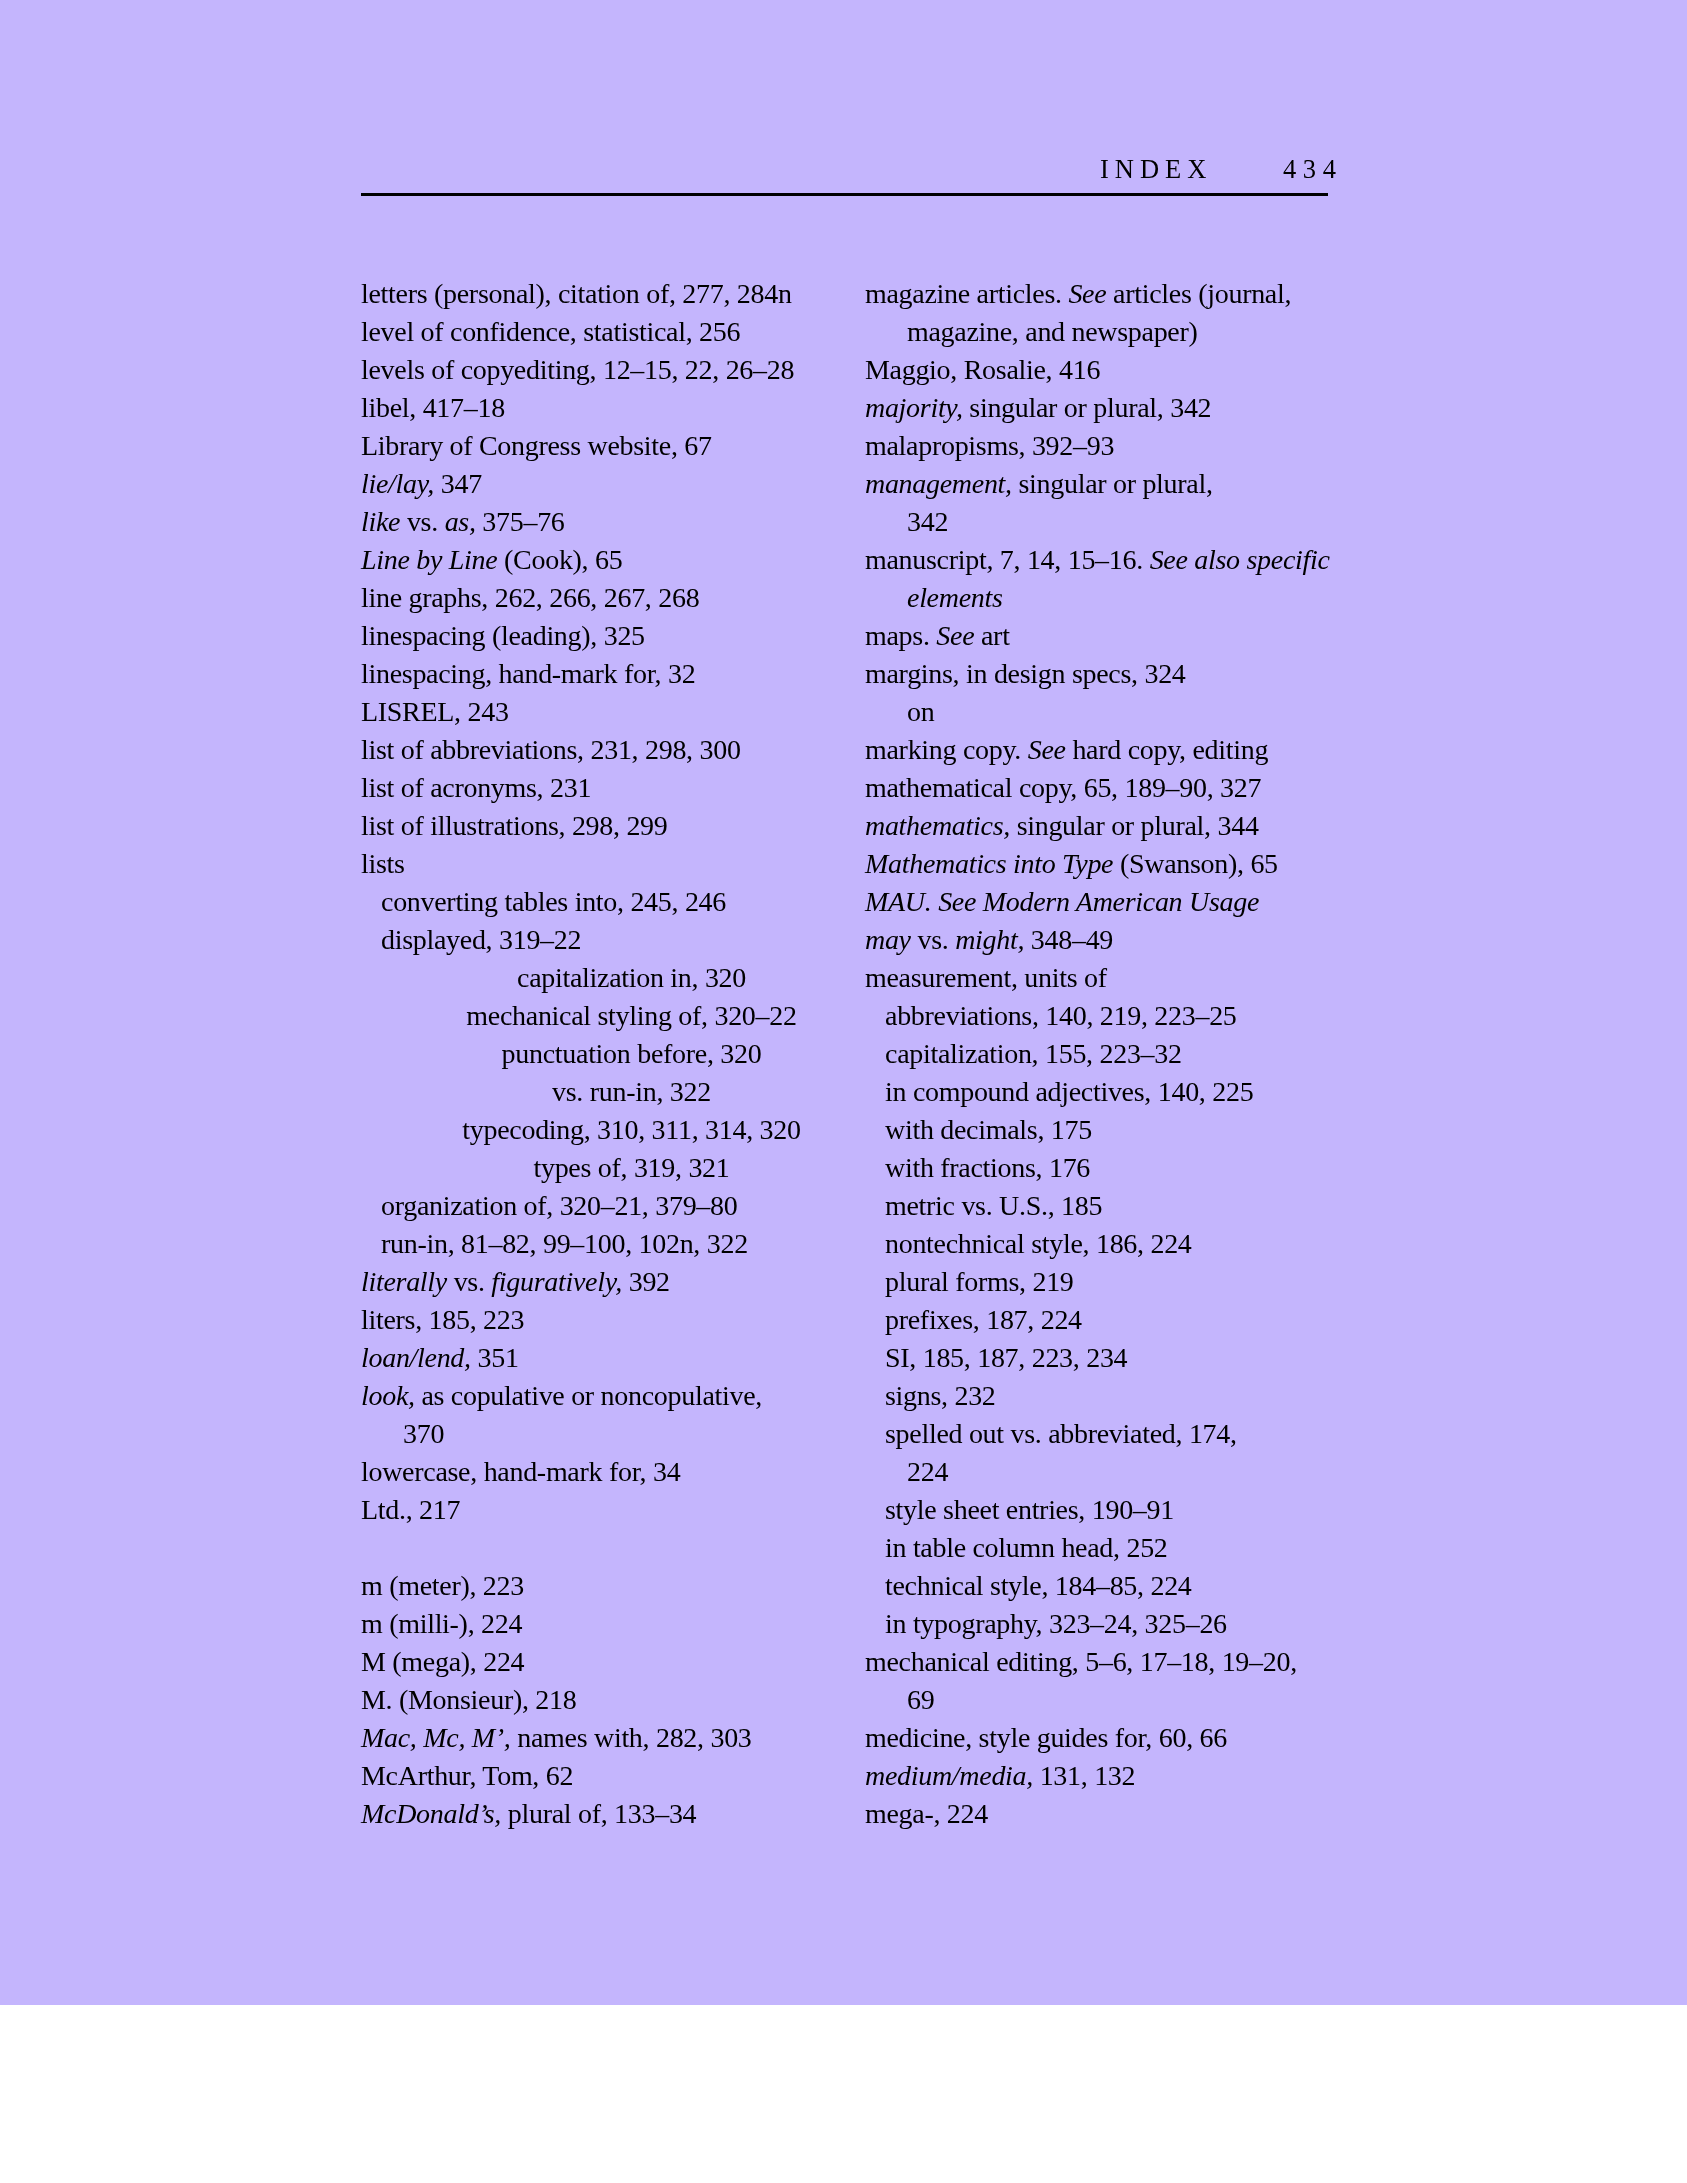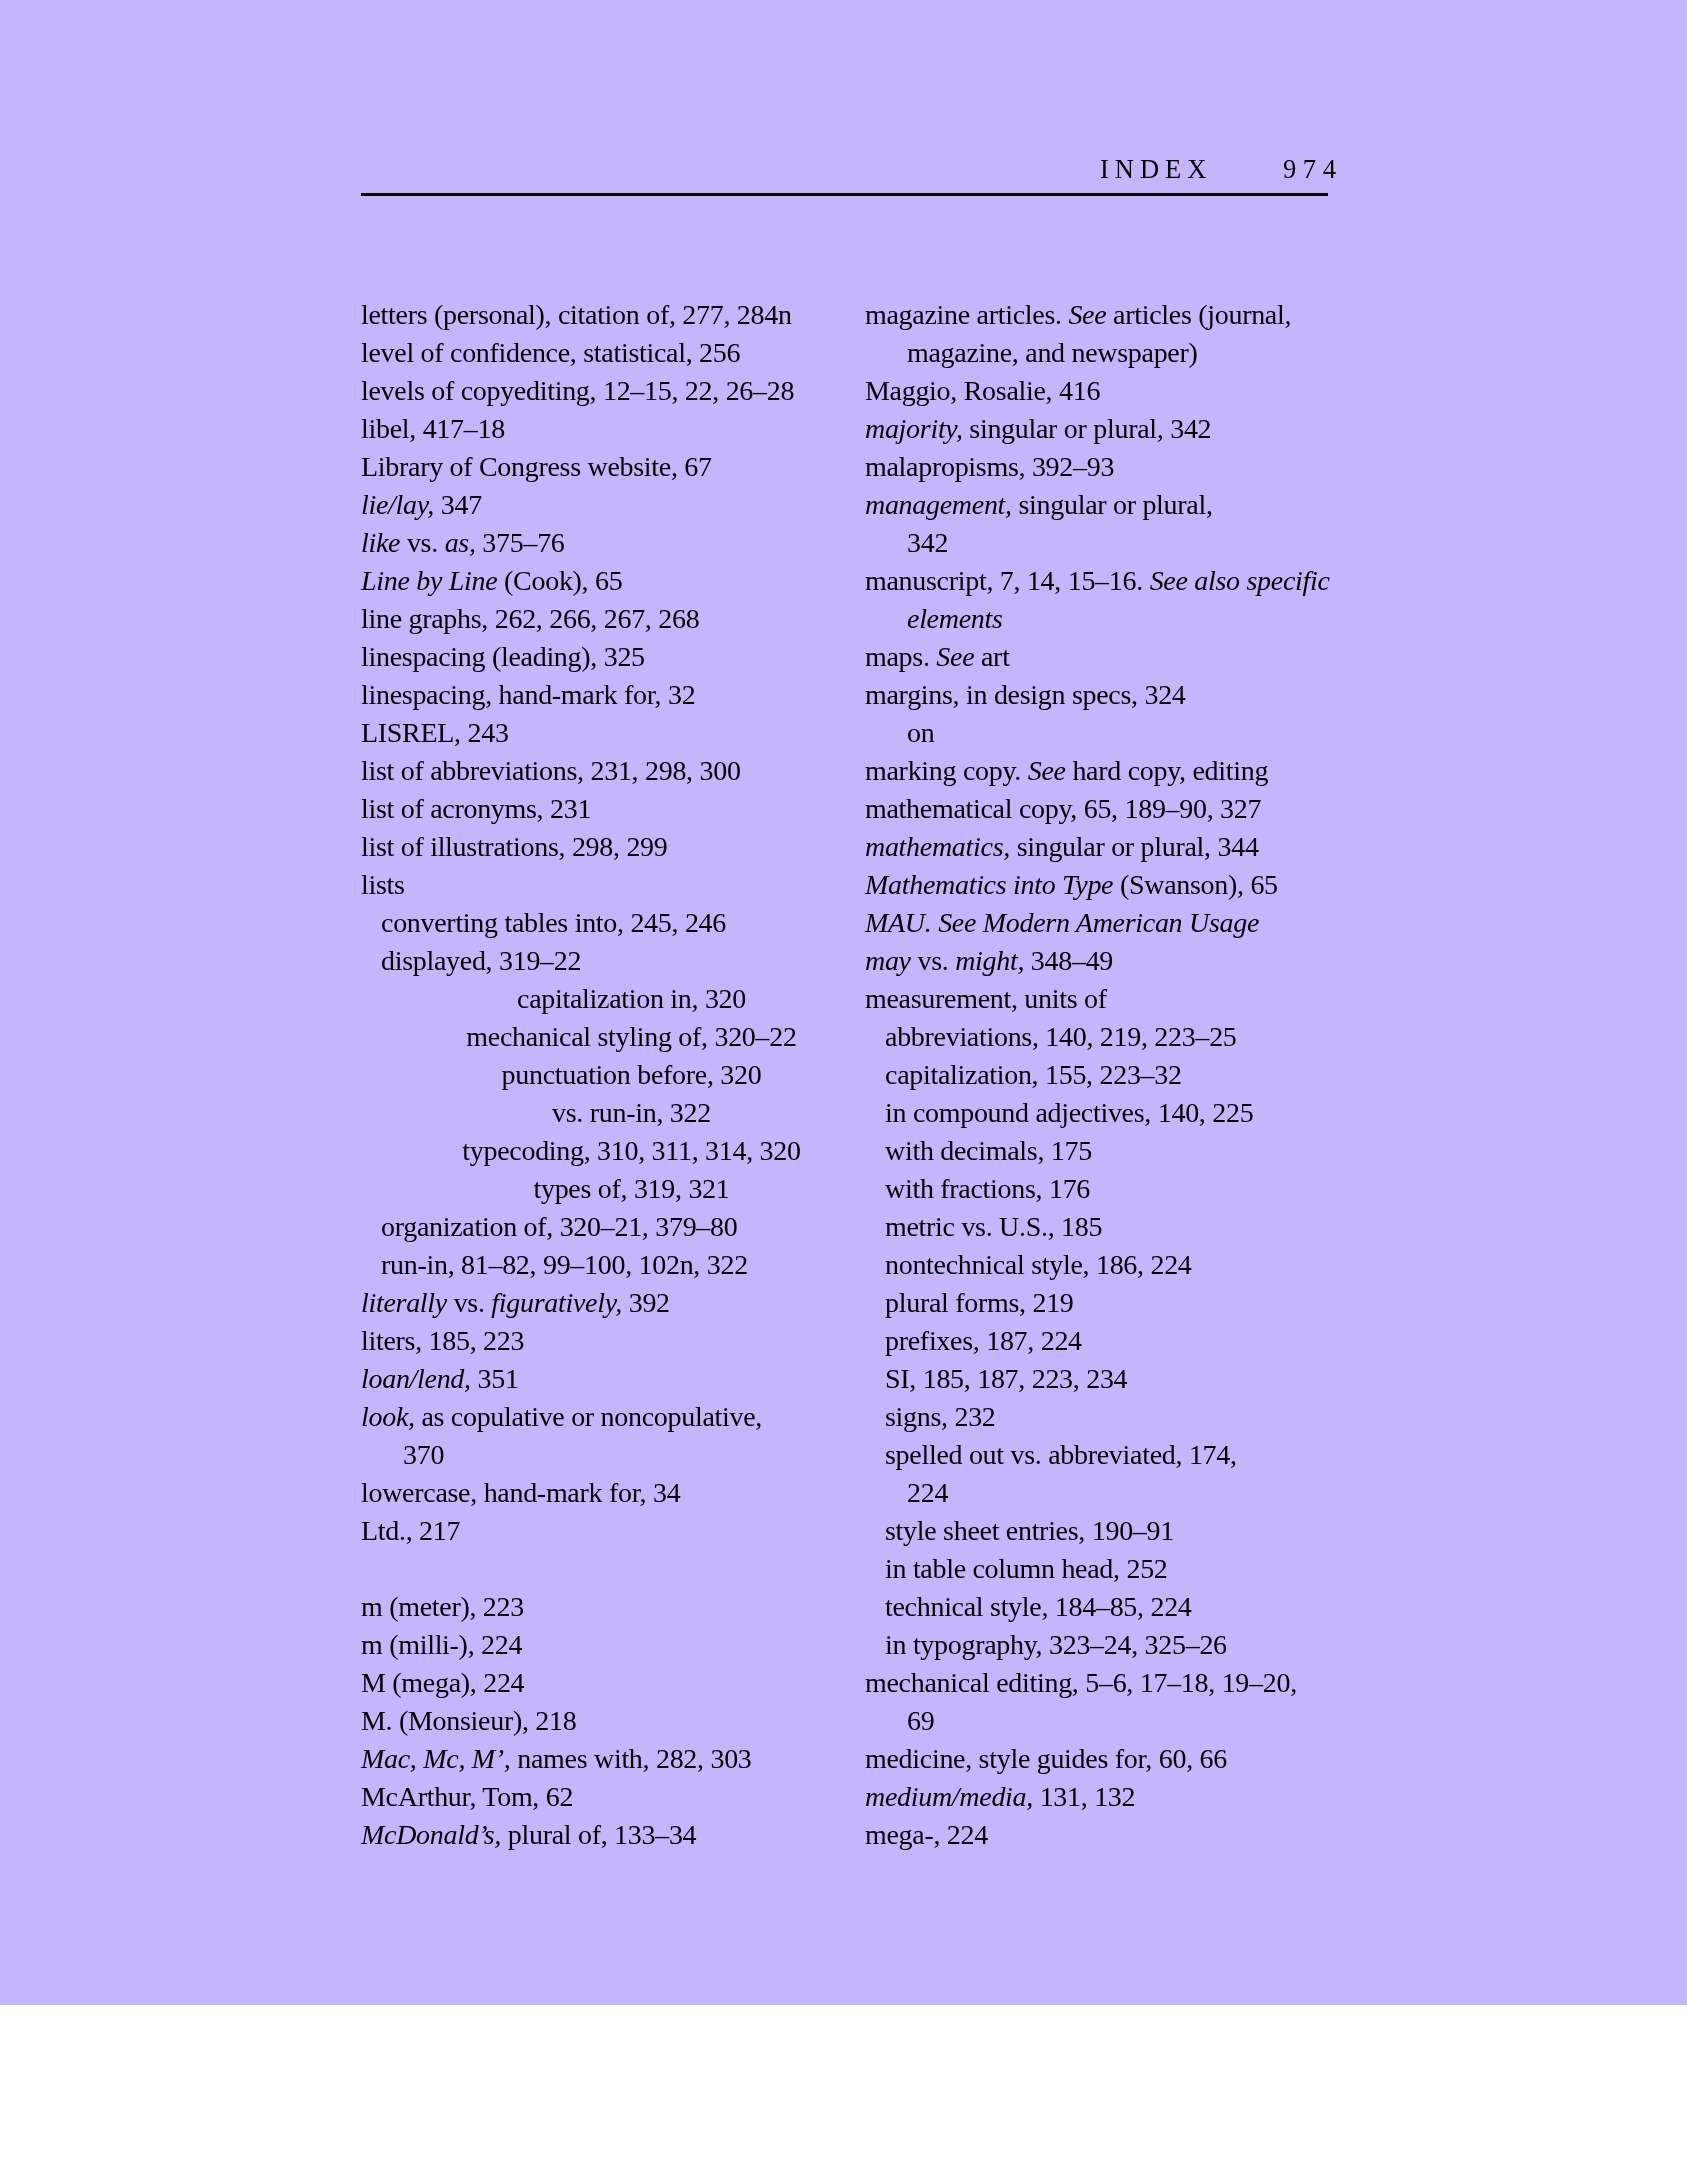--- a/index.html
+++ b/index.html
@@ -37,21 +37,21 @@
   .head-rule {
     position: absolute;
     top: 193px;
     left: 361px;
     width: 967px;
     height: 3.3px;
     background: #000000;
   }
   .col {
     position: absolute;
-    top: 296px;
+    top: 275px;
     width: 503px;
   }
   .col-left  { left: 361px; }
   .col-right { left: 865px; }
   .line {
     height: 38px;
     line-height: 38px;
     font-size: 28px;
     letter-spacing: -0.3px;
     white-space: nowrap;
@@ -62,21 +62,21 @@
   .w  { padding-left: 42px; }
   .blank { height: 38px; }
   .seg { font-style: normal; }
   .seg.it { font-style: italic; }
 </style>
 </head>
 <body>
 
 <div class="page">
   <span class="runhead-label">INDEX</span>
-  <span class="runhead-num">974</span>
+  <span class="runhead-num">434</span>
   <div class="head-rule"></div>
   <div class="col col-left" id="col-left">
       <div class="line i0"><span class="seg">letters (personal), citation of, 277, 284n</span></div>
       <div class="line i0"><span class="seg">level of confidence, statistical, 256</span></div>
       <div class="line i0"><span class="seg">levels of copyediting, 12–15, 22, 26–28</span></div>
       <div class="line i0"><span class="seg">libel, 417–18</span></div>
       <div class="line i0"><span class="seg">Library of Congress website, 67</span></div>
       <div class="line i0"><span class="seg it">lie/lay,</span><span class="seg"> 347</span></div>
       <div class="line i0"><span class="seg it">like</span><span class="seg"> vs. </span><span class="seg it">as,</span><span class="seg"> 375–76</span></div>
       <div class="line i0"><span class="seg it">Line by Line</span><span class="seg"> (Cook), 65</span></div>

